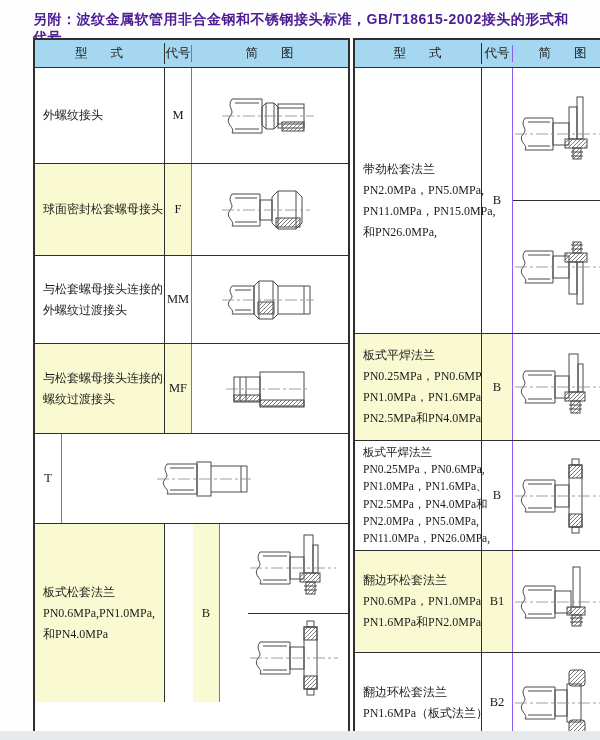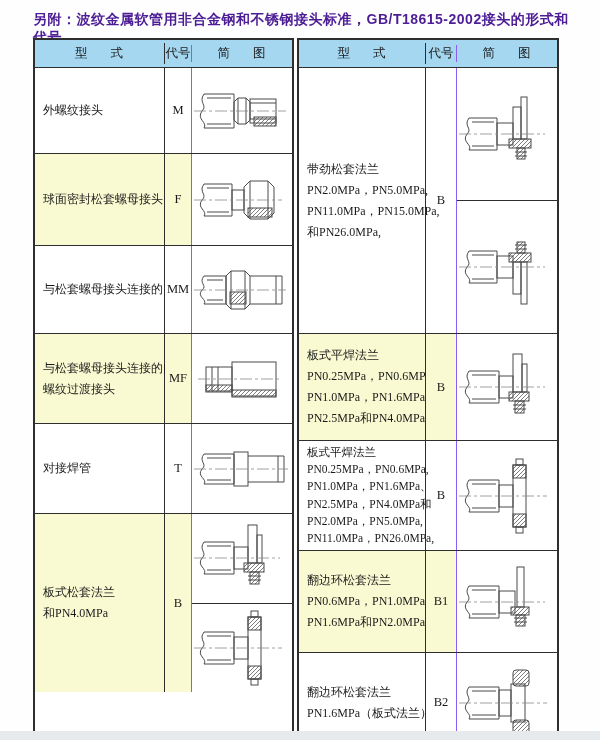--- a/index.html
+++ b/index.html
@@ -43,21 +43,21 @@
 
   <div class="caption">另附：波纹金属软管用非合金钢和不锈钢接头标准，GB/T18615-2002接头的形式和代号。</div>
 
   <div class="tables">
     <div class="tbl left" id="tbl-left">
         <div class="row hdr" style="height: 28px;">
           <div class="c-type">型 式</div>
           <div class="c-code">代号</div>
           <div class="c-diag">简 图</div>
         </div>
-        <div class="row" style="height: 86px;">
+        <div class="row" style="height: 96px;">
           <div class="c-type">
             <div class="lbl-line">外螺纹接头</div>
           </div>
           <div class="c-code">M</div>
           <div class="c-diag">
             <div class="diag-sub">
               <svg width="100" height="78" viewBox="0 0 100 78">
                 <path d="M12,22 L42,22 M12,56 L42,56 M42,22 L42,56" fill="none" stroke="#4a4a4a" stroke-width="1"></path>
                 <path d="M12,22 C6,30.5 16,33.333333333333336 10,39 C4,47.5 16,50.333333333333336 12,56" fill="none" stroke="#4a4a4a" stroke-width="1"></path>
                 <line x1="15" y1="26" x2="39" y2="26" stroke="#4a4a4a" stroke-width="1"></line>
@@ -92,20 +92,21 @@
                 <line x1="76" y1="20" x2="76" y2="58" stroke="#4a4a4a" stroke-width="1"></line>
                 <rect x="56" y="47" width="24" height="9" rx="0" fill="url(#hatch)" stroke="#4a4a4a" stroke-width="1"></rect>
                 <line x1="2" y1="39" x2="90" y2="39" stroke="#888" stroke-width="0.8" stroke-dasharray="12 3 3 3"></line>
               </svg>
             </div>
           </div>
         </div>
         <div class="row" style="height: 88px;">
           <div class="c-type">
             <div class="lbl-line">与松套螺母接头连接的</div>
+            <div class="lbl-line">外螺纹过渡接头</div>
           </div>
           <div class="c-code">MM</div>
           <div class="c-diag">
             <div class="diag-sub">
               <svg width="100" height="78" viewBox="0 0 100 78">
                 <path d="M12,25 L34,25 M12,53 L34,53 M34,25 L34,53" fill="none" stroke="#4a4a4a" stroke-width="1"></path>
                 <path d="M12,25 C6,32 16,34.333333333333336 10,39 C4,46 16,48.333333333333336 12,53" fill="none" stroke="#4a4a4a" stroke-width="1"></path>
                 <line x1="15" y1="29" x2="31" y2="29" stroke="#4a4a4a" stroke-width="1"></line>
                 <line x1="15" y1="49" x2="31" y2="49" stroke="#4a4a4a" stroke-width="1"></line>
                 <path d="M34,25 L39,20 L53,20 L58,25 L58,53 L53,58 L39,58 L34,53 Z" fill="none" stroke="#4a4a4a" stroke-width="1"></path>
@@ -133,42 +134,40 @@
                 <line x1="26" y1="27" x2="26" y2="51" stroke="#4a4a4a" stroke-width="1"></line>
                 <rect x="40" y="22" width="44" height="34" fill="none" stroke="#4a4a4a" stroke-width="1"></rect>
                 <rect x="14" y="45" width="26" height="7" rx="0" fill="url(#hatch)" stroke="#4a4a4a" stroke-width="1"></rect>
                 <rect x="40" y="50" width="44" height="7" rx="0" fill="url(#hatch)" stroke="#4a4a4a" stroke-width="1"></rect>
                 <line x1="6" y1="39" x2="90" y2="39" stroke="#888" stroke-width="0.8" stroke-dasharray="12 3 3 3"></line>
               </svg>
             </div>
           </div>
         </div>
         <div class="row" style="height: 90px;">
-          <div class="c-type">
-            <div class="lbl-line">对接焊管</div>
-          </div>
           <div class="c-code">T</div>
           <div class="c-diag">
             <div class="diag-sub">
               <svg width="100" height="78" viewBox="0 0 100 78">
                 <path d="M12,24 L42,24 M12,54 L42,54 M42,24 L42,54" fill="none" stroke="#4a4a4a" stroke-width="1"></path>
                 <path d="M12,24 C6,31.5 16,34 10,39 C4,46.5 16,49 12,54" fill="none" stroke="#4a4a4a" stroke-width="1"></path>
                 <line x1="15" y1="28" x2="39" y2="28" stroke="#4a4a4a" stroke-width="1"></line>
                 <line x1="15" y1="50" x2="39" y2="50" stroke="#4a4a4a" stroke-width="1"></line>
                 <rect x="42" y="22" width="14" height="34" fill="none" stroke="#4a4a4a" stroke-width="1"></rect>
                 <path d="M56,26 L92,26 M56,52 L92,52 M92,26 L92,52" fill="none" stroke="#4a4a4a" stroke-width="1"></path>
                 <line x1="86" y1="26" x2="86" y2="52" stroke="#4a4a4a" stroke-width="1"></line>
                 <line x1="2" y1="39" x2="96" y2="39" stroke="#888" stroke-width="0.8" stroke-dasharray="12 3 3 3"></line>
               </svg>
             </div>
           </div>
         </div>
-        <div class="row hl" style="height: 178px;">
+        <div class="row hl" style="height: 178px; gap: 28px;">
           <div class="c-type">
             <div class="lbl-line">板式松套法兰</div>
+            <div class="lbl-line">PN0.6MPa,PN1.0MPa,</div>
             <div class="lbl-line">和PN4.0MPa</div>
           </div>
           <div class="c-code">B</div>
           <div class="c-diag">
             <div class="diag-sub">
               <svg width="100" height="78" viewBox="0 0 100 78">
                 <path d="M12,23 L42,23 M12,55 L42,55 M42,23 L42,55" fill="none" stroke="#4a4a4a" stroke-width="1"></path>
                 <path d="M12,23 C6,31 16,33.666666666666664 10,39 C4,47 16,49.666666666666664 12,55" fill="none" stroke="#4a4a4a" stroke-width="1"></path>
                 <line x1="15" y1="27" x2="39" y2="27" stroke="#4a4a4a" stroke-width="1"></line>
                 <line x1="15" y1="51" x2="39" y2="51" stroke="#4a4a4a" stroke-width="1"></line>

